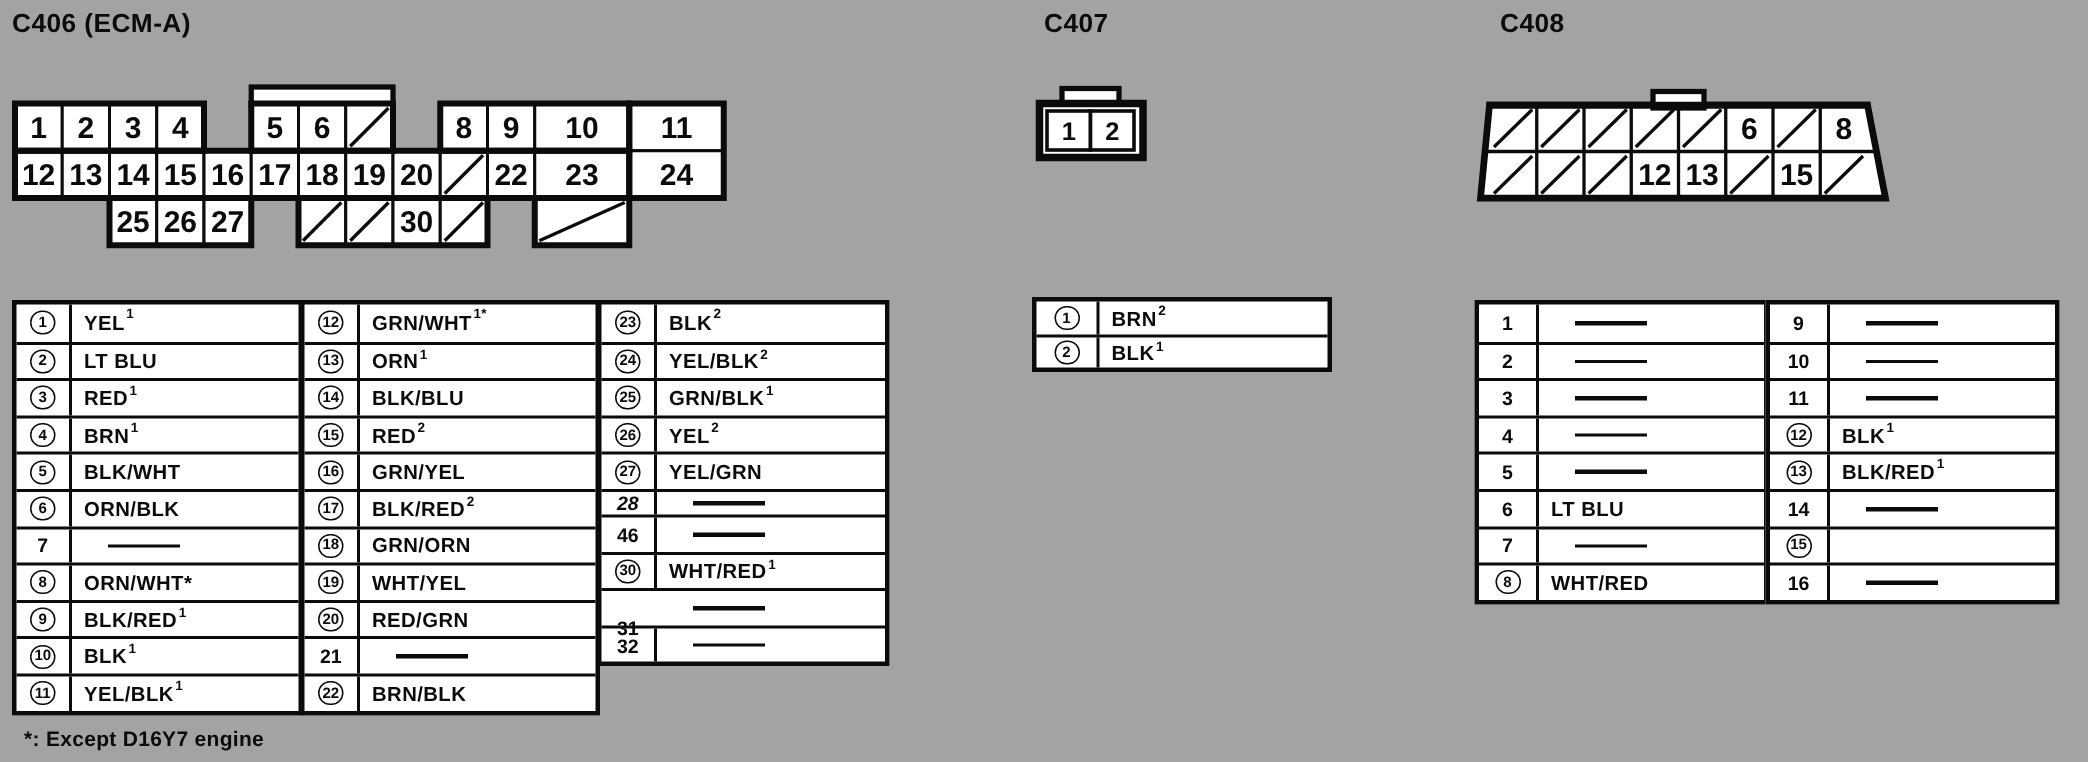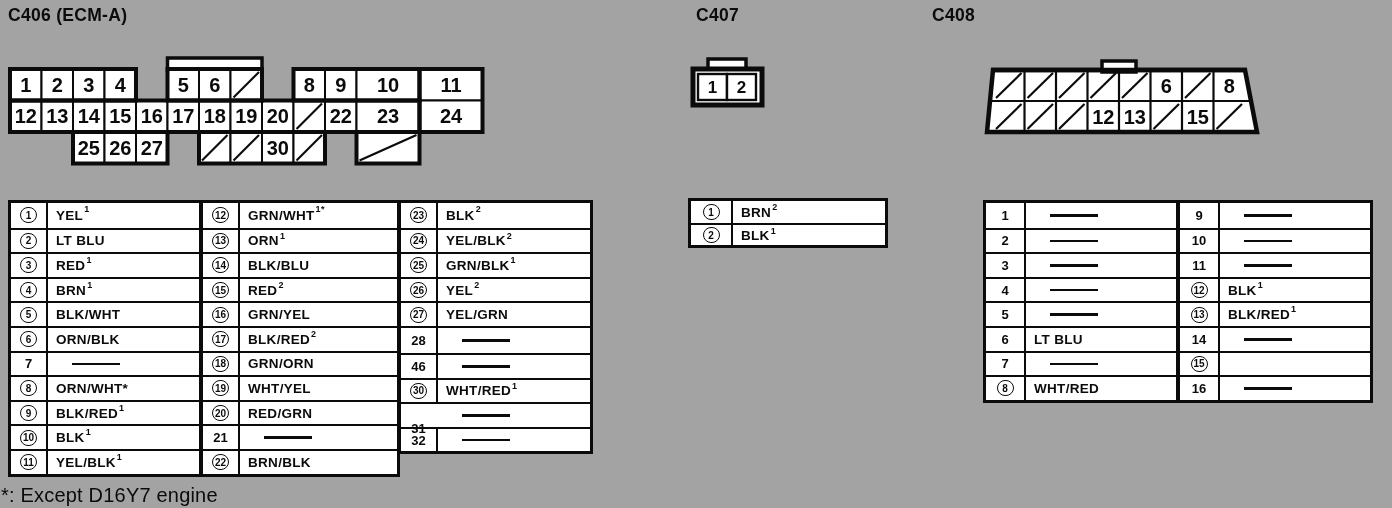--- a/index.html
+++ b/index.html
@@ -13,29 +13,29 @@
   .tpin{box-sizing:border-box;border-right:2px solid #0b0b0b;display:flex;align-items:center;
         justify-content:center;flex:none;}
   .tcolor{flex:1;display:flex;align-items:center;padding-left:8px;font-weight:bold;
           font-size:13.5px;letter-spacing:.3px;white-space:nowrap;}
   .tcolor sup{align-self:flex-start;margin-top:2px;margin-left:1px;font-size:9px;font-weight:bold;line-height:1;}
   .circ{display:inline-flex;align-items:center;justify-content:center;min-width:17px;height:16px;
         padding:0 1px;border:1.8px solid #0b0b0b;border-radius:10px;font-size:10px;font-weight:bold;
         box-sizing:border-box;}
   .plainpin{font-size:13px;font-weight:bold;}
   .dash{display:inline-block;width:48px;height:2.5px;background:#0b0b0b;margin-left:16px;}
-  .footnote{position:absolute;left:1px;top:484px;font-size:20px;font-weight:normal;letter-spacing:.2px;}
+  .footnote{position:absolute;left:16px;top:484px;font-size:14px;font-weight:bold;letter-spacing:.2px;}
 </style>
 </head>
 <body>
 
 <div class="page">
   <div class="title" style="left:8px;top:5px">C406 (ECM-A)</div>
   <div class="title" style="left:696px;top:5px">C407</div>
-  <div class="title" style="left:932px;top:5px">C408</div>
+  <div class="title" style="left:1000px;top:5px">C408</div>
 
   <svg class="diag" id="diag-c406" style="left:6px;top:52px" width="484" height="118">
       <rect x="161.5" y="6" width="94.5" height="12" fill="#fff" stroke="#0b0b0b" stroke-width="3.5"></rect>
       <rect x="4" y="17" width="31.5" height="31.5" fill="#fff" stroke="#0b0b0b" stroke-width="2"></rect>
       <text x="19.75" y="39.75" text-anchor="middle" font-family="&quot;Liberation Sans&quot;,sans-serif" font-size="20" font-weight="bold" fill="#0b0b0b">1</text>
       <rect x="35.5" y="17" width="31.5" height="31.5" fill="#fff" stroke="#0b0b0b" stroke-width="2"></rect>
       <text x="51.25" y="39.75" text-anchor="middle" font-family="&quot;Liberation Sans&quot;,sans-serif" font-size="20" font-weight="bold" fill="#0b0b0b">2</text>
       <rect x="67" y="17" width="31.5" height="31.5" fill="#fff" stroke="#0b0b0b" stroke-width="2"></rect>
       <text x="82.75" y="39.75" text-anchor="middle" font-family="&quot;Liberation Sans&quot;,sans-serif" font-size="20" font-weight="bold" fill="#0b0b0b">3</text>
       <rect x="98.5" y="17" width="31.5" height="31.5" fill="#fff" stroke="#0b0b0b" stroke-width="2"></rect>
@@ -308,21 +308,21 @@
           <span class="circ">26</span>
         </div>
         <div class="tcolor">YEL<sup>2</sup></div>
       </div>
       <div class="trow" style="height: 24.6px;">
         <div class="tpin" style="width: 37px;">
           <span class="circ">27</span>
         </div>
         <div class="tcolor">YEL/GRN</div>
       </div>
-      <div class="trow" style="height: 27px;">
+      <div class="trow" style="height: 17px; font-style: italic;">
         <div class="tpin" style="width: 37px;">
           <span class="plainpin">28</span>
         </div>
         <div class="tcolor">
           <span class="dash"></span>
         </div>
       </div>
       <div class="trow" style="height: 24.6px;">
         <div class="tpin" style="width: 37px;">
           <span class="plainpin">46</span>

